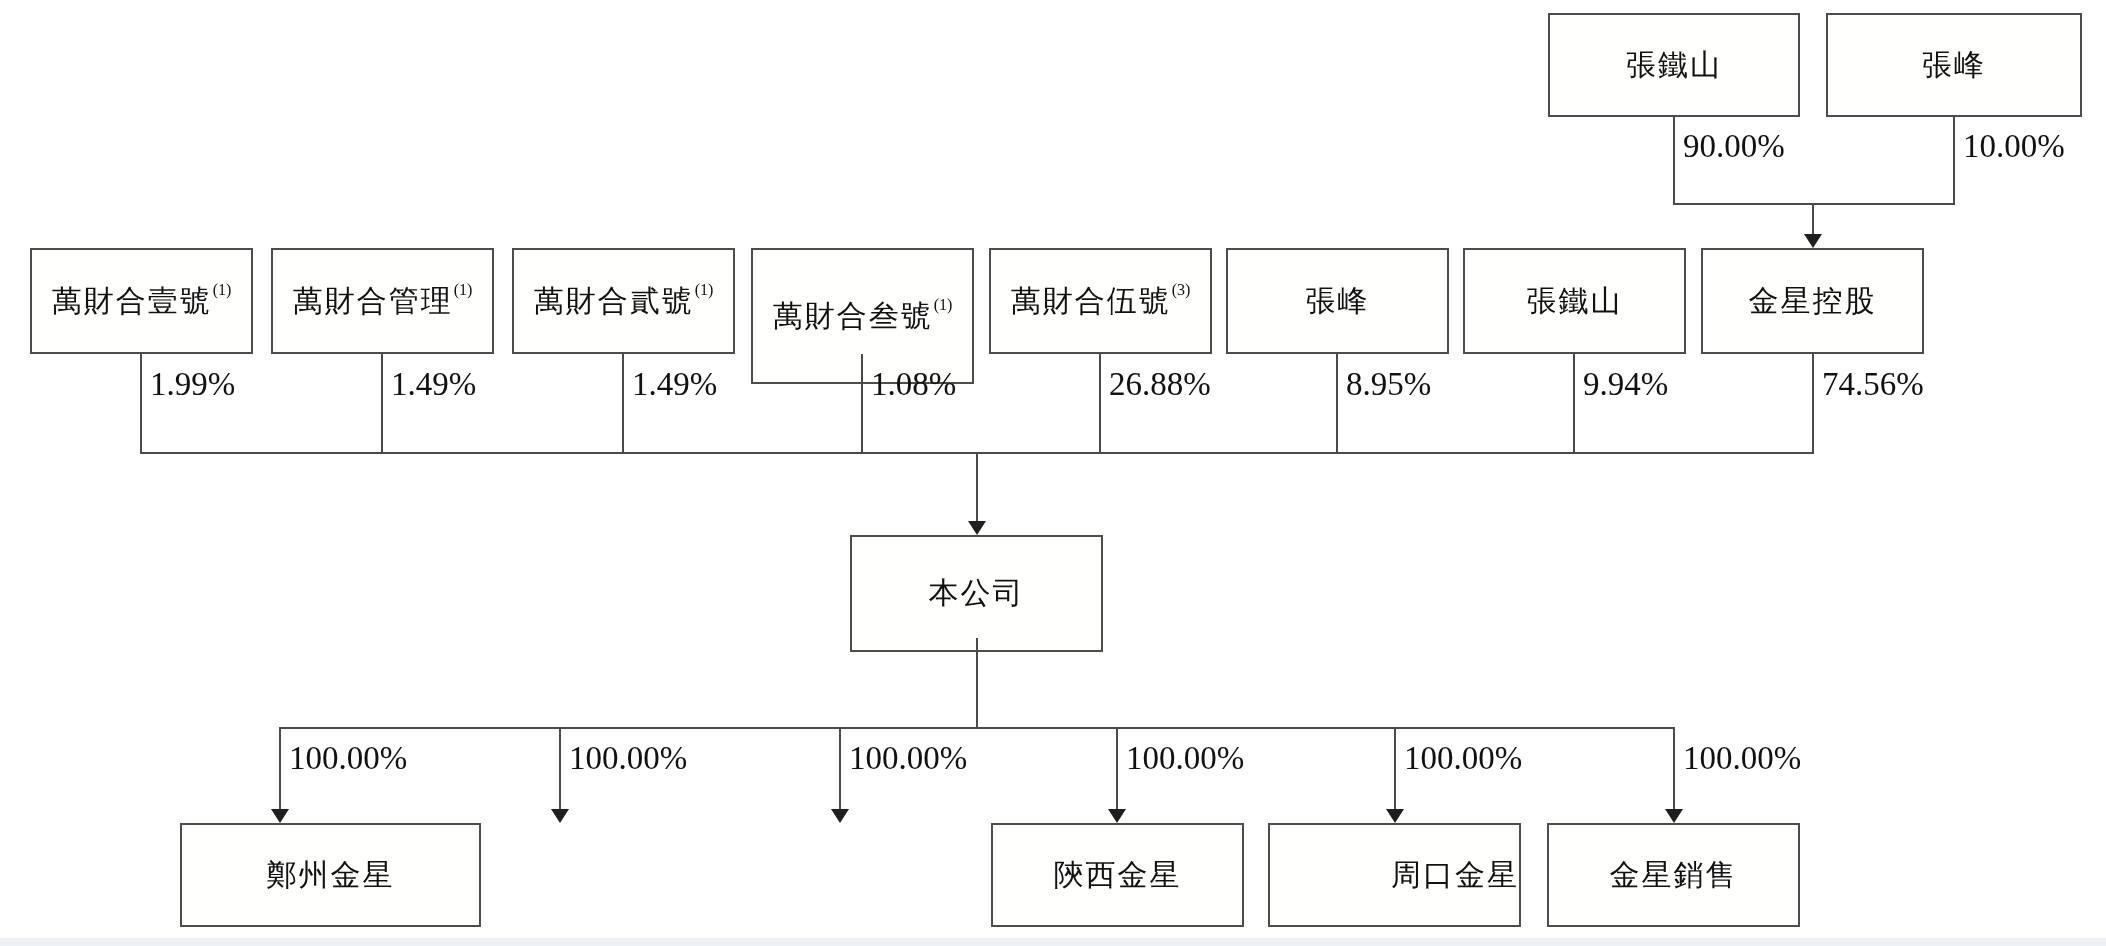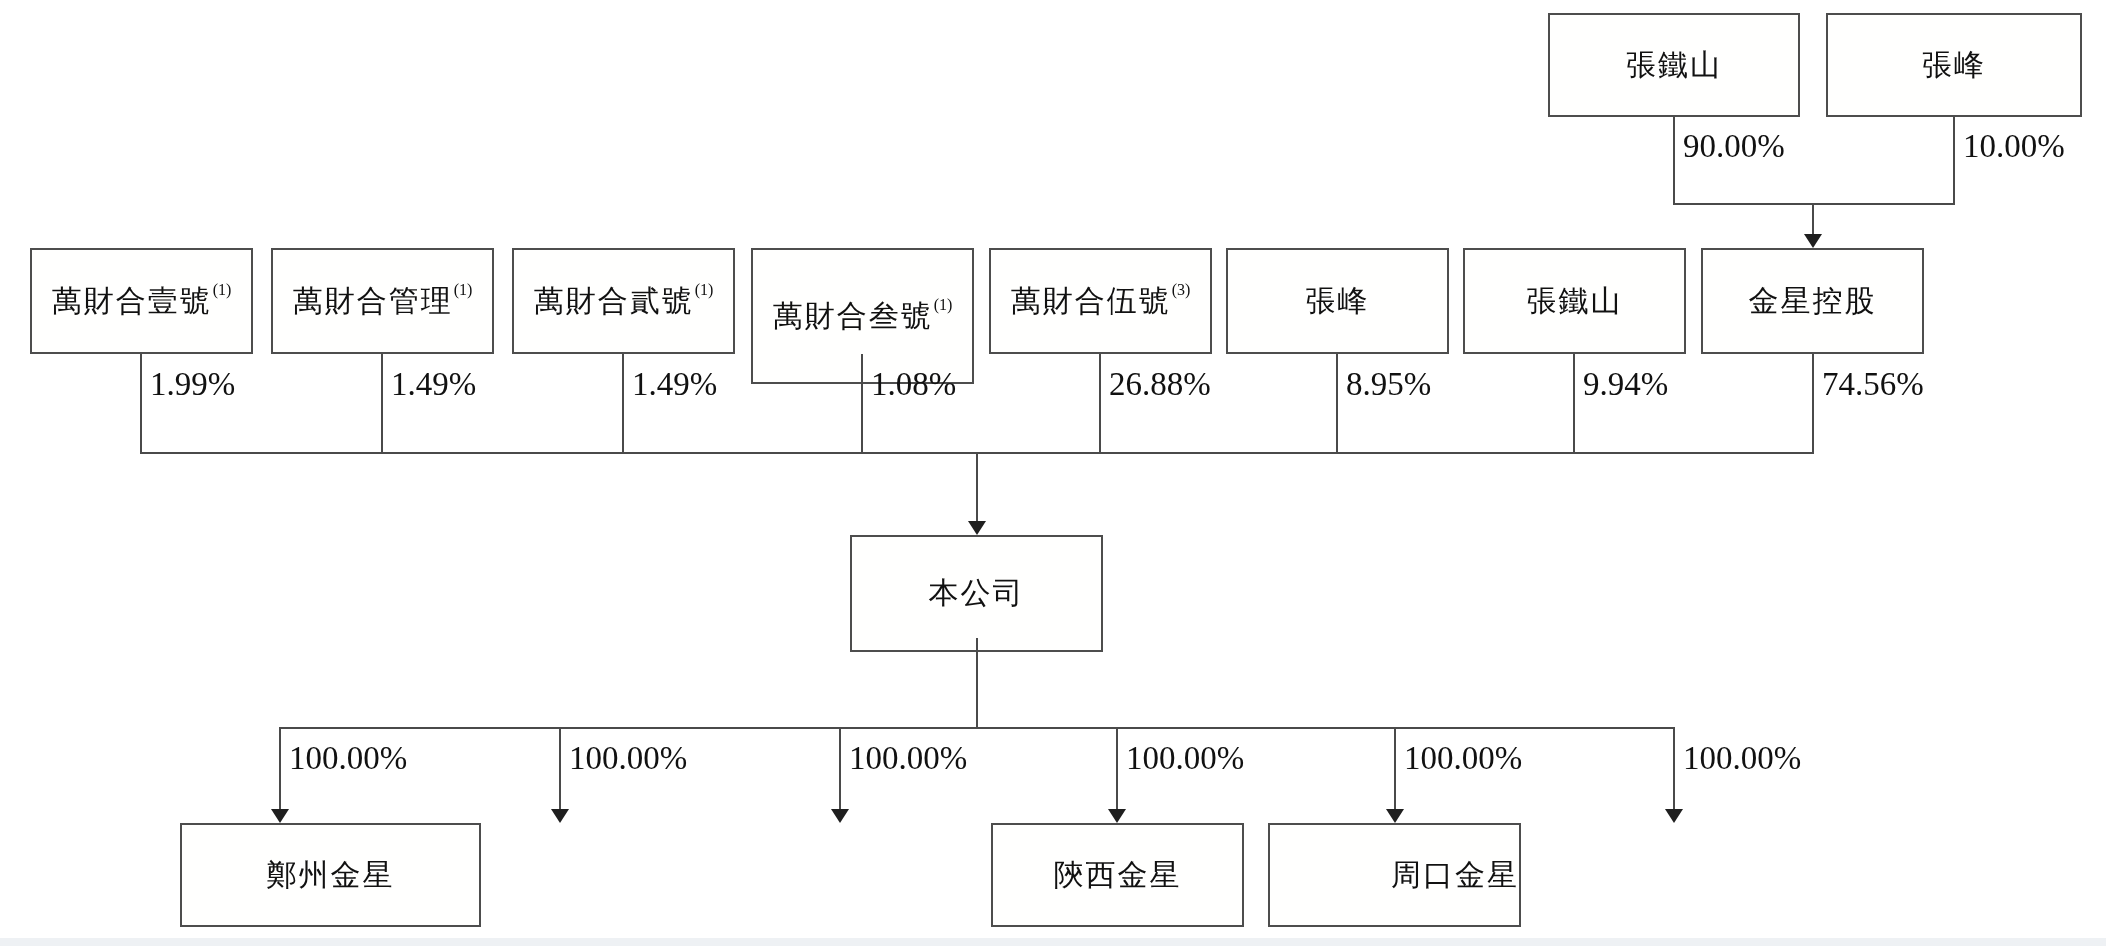--- a/index.html
+++ b/index.html
@@ -160,16 +160,19 @@
 
   <div class="box" style="left:153px; top:823px; width:301px; height:104px;margin-left:27px;">
     <span>鄭州金星</span>
   </div>
   <div class="box" style="left:991px; top:823px; width:253px; height:104px;">
     <span>陝西金星</span>
   </div>
   <div class="box" style="left:1268px; top:823px; width:253px; height:104px;justify-content:flex-end;">
     <span>周口金星</span>
   </div>
+  <div class="box" style="left:1547px; top:823px; width:253px; height:104px;">
+    <span>金星銷售</span>
+  </div>
 
   <div class="footer-strip"></div>
 
 </div>
 
 </body></html>

